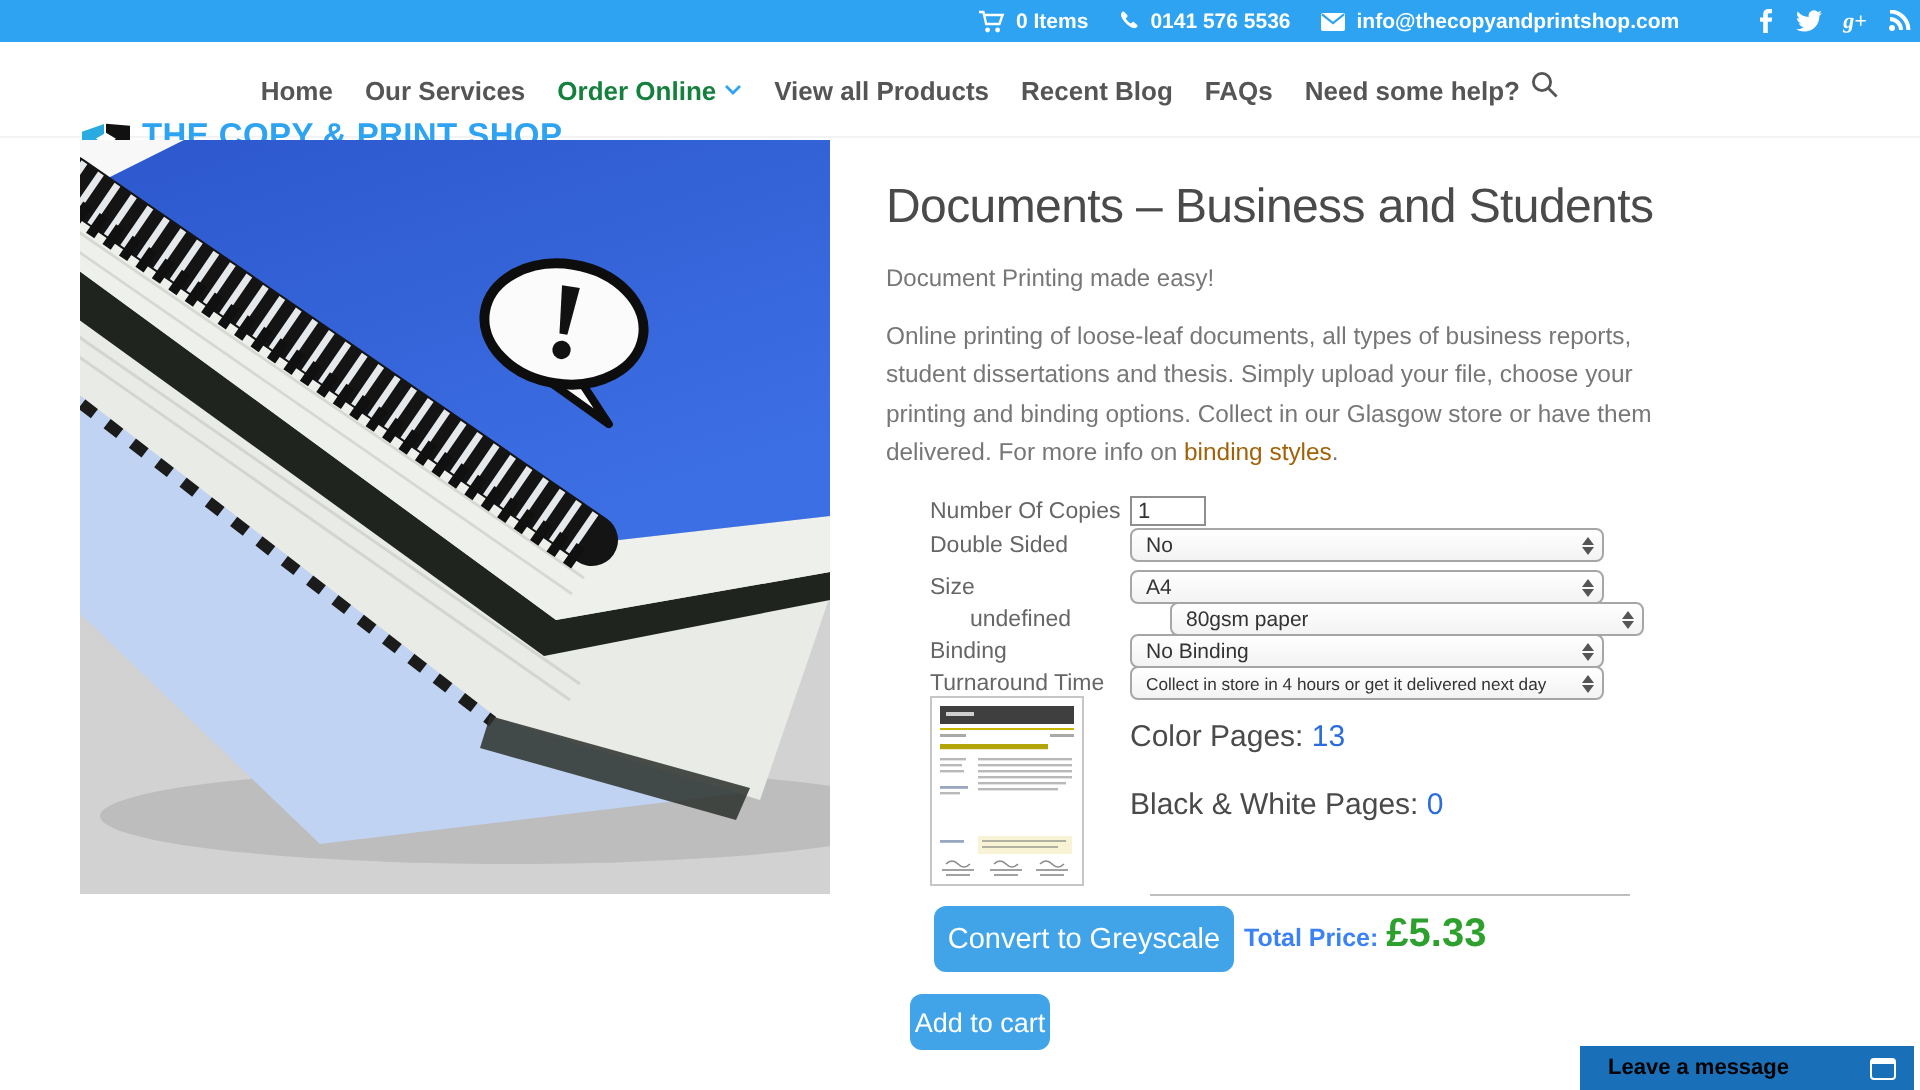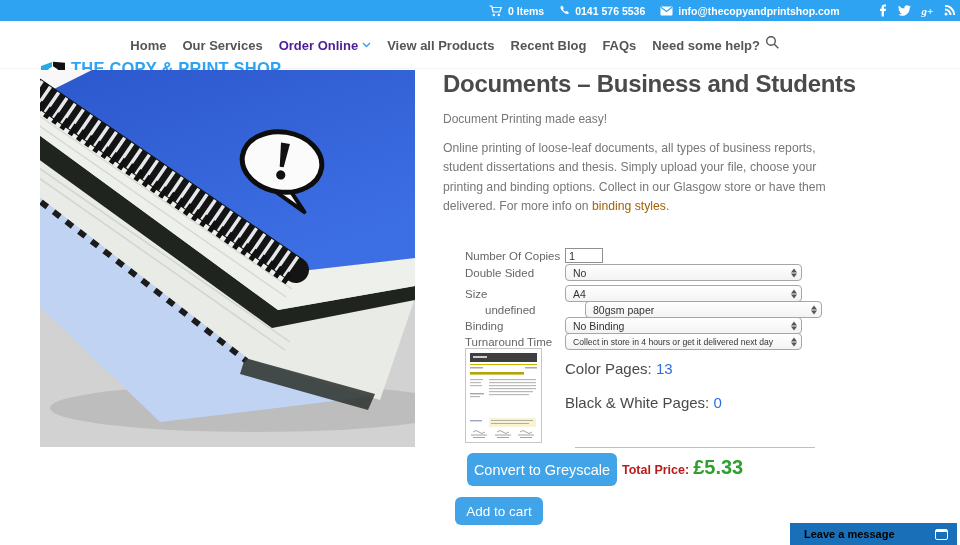--- a/index.html
+++ b/index.html
@@ -17,31 +17,31 @@
 
   
   .main-header { position:absolute; left:0; top:21px; width:960px; height:48px; background:#fff; border-bottom:1px solid #f3f3f3; }
   .logo { position:absolute; left:40px; top:7px; display:flex; align-items:flex-start; gap:4px; cursor:pointer;margin-top:32px; }
   .logo-txt { line-height:1; }
   .logo-title { color:#2ea3f2; font-weight:bold; font-size:16.5px; letter-spacing:.2px; white-space:nowrap; }
   .logo-tagline { color:#2ea3f2; font-size:9.5px; margin-top:2px; }
   .logo-tagline .pipe { color:#ec008c; font-weight:bold; margin:0 2px; }
   nav.main-nav { position:absolute; right:170px; top:0; height:48px; display:flex; align-items:center; gap:16px; }
   .nav-item { font-size:13px; font-weight:600; color:#555; cursor:pointer; white-space:nowrap; display:flex; align-items:center; gap:4px; }
-  .nav-item.active { color:#4c1d95;align-items:center; }
+  .nav-item.active { color:#15803d;align-items:center; }
   .search-btn { position:absolute; right:180px; top:14px; cursor:pointer; }
   nav.main-nav { right:200px; }
 
   
   .product-image { position:absolute; left:40px; top:70px; width:375px; height:377px; }
   .product-image svg { display:block; }
 
   
   .product-info { position:absolute; left:443px; top:70px; width:440px; }
-  .product-info h1 { font-size:24px; font-weight:700; color:#4a4a4a; letter-spacing:-.3px; white-space:nowrap; }
+  .product-info h1 { font-size:24px; font-weight:400; color:#4a4a4a; letter-spacing:-.3px; white-space:nowrap;margin-top:20px; }
   .subtitle { margin-top:14px; font-size:12px; color:#777; }
   .desc { margin-top:13px; font-size:12.2px; color:#777; line-height:1.58; width:408px; }
   .desc a { color:#a16207; text-decoration:none; cursor:pointer; }
 
   
   .order-form { position:absolute; left:465px; top:248px; width:390px; height:290px; }
   .frow { position:absolute; left:0; display:flex; align-items:center; }
   .flabel { width:100px; font-size:11.5px; color:#666; flex:none; }
   .copies-input { width:38px; height:15px; border:1px solid #8f8f8f; font-size:11px; padding:0 3px; color:#333; font-family:"Liberation Sans",sans-serif; }
   .sel { position:relative; width:237px; height:17px; border:1px solid #a6a6a6; border-radius:4px; background:linear-gradient(#ffffff,#f3f3f3); display:flex; align-items:center; padding:0 18px 0 7px; cursor:pointer; }
@@ -54,23 +54,23 @@
 
   .preview-thumb { position:absolute; left:0; top:100px; width:77px; height:95px; }
   .pages-line { position:absolute; left:100px; font-size:15px; color:#4a4a4a; }
   .pages-line .num { color:#2b6cdf; }
   .cp { top:112px; } .bw { top:146px; }
 
   .divider { position:absolute; left:110px; top:199px; width:240px; height:1px; background:#bfbfbf; }
   .btn { background:#42a4e8; color:#fff; border:none; border-radius:6px; cursor:pointer; font-family:"Liberation Sans",sans-serif; }
   .btn-grey { position:absolute; left:2px; top:205px; width:150px; height:33px; font-size:14.5px; }
   .total { position:absolute; left:157px; top:208px; display:flex; align-items:baseline; gap:4px; white-space:nowrap; }
-  .total-label { font-size:12.5px; font-weight:bold; color:#b91c1c; }
+  .total-label { font-size:12.5px; font-weight:bold; color:#3b82f6; }
   .total-value { font-size:20px; font-weight:bold; color:#2da02d; }
-  .btn-cart { position:absolute; left:-10px; top:249px; width:88px; height:28px; font-size:13.5px; }
+  .btn-cart { position:absolute; left:-10px; top:249px; width:70px; height:28px; font-size:13.5px; }
 
   
   .chat-bar { position:absolute; left:790px; top:523px; width:167px; height:22px; background:#1a70b8; color:#000000; display:flex; align-items:center; justify-content:space-between; padding:0 9px 0 14px; cursor:pointer; }
   .chat-label { font-size:11px; font-weight:bold; }
   .win-icon { width:13px; height:11px; border:1.5px solid #fff; border-radius:2px; position:relative; }
   .win-icon::before { content:""; position:absolute; left:0; right:0; top:0; height:2.5px; background:#fff; }
 </style>
 </head>
 <body>
 

